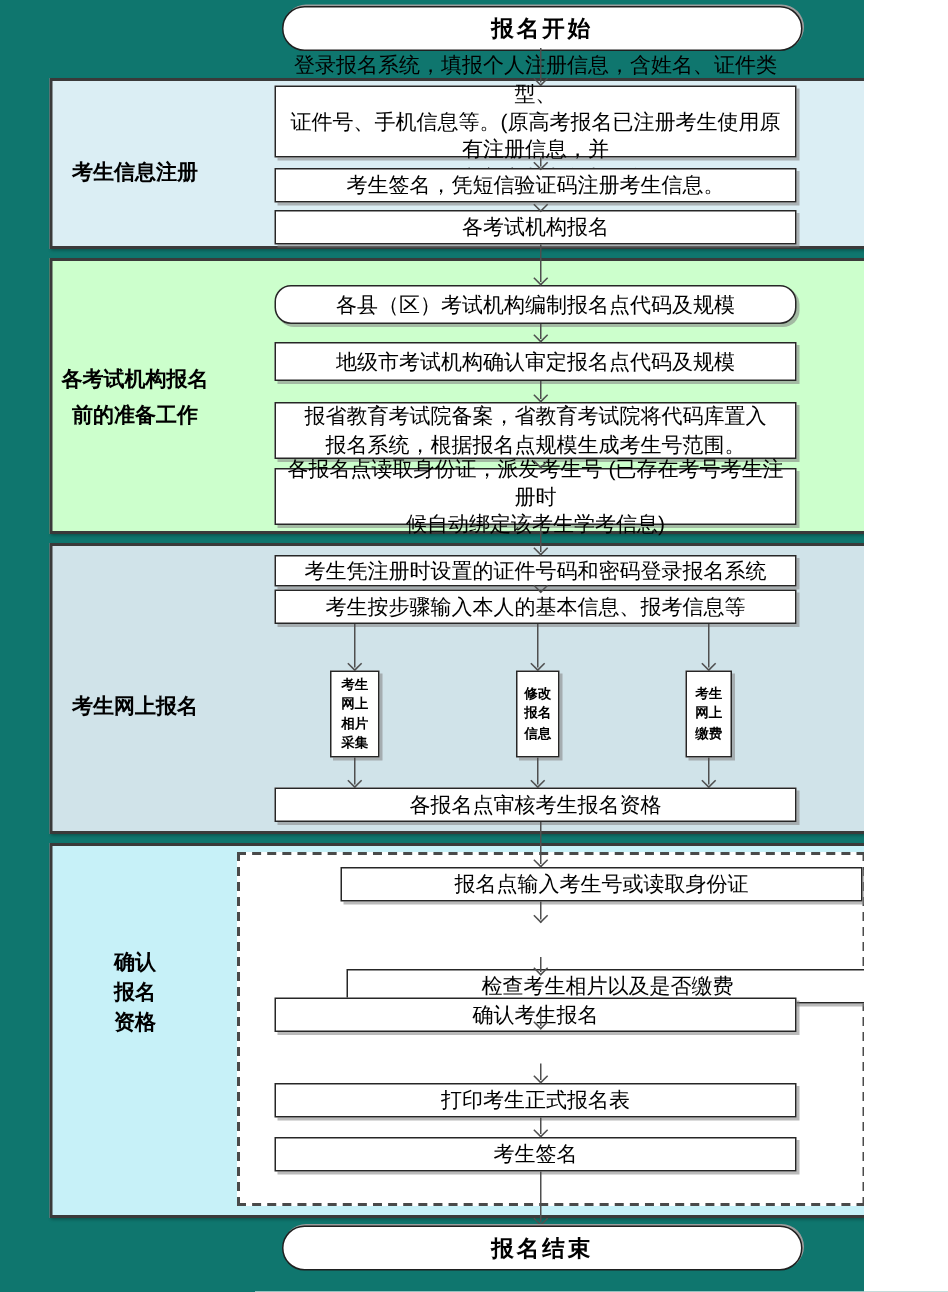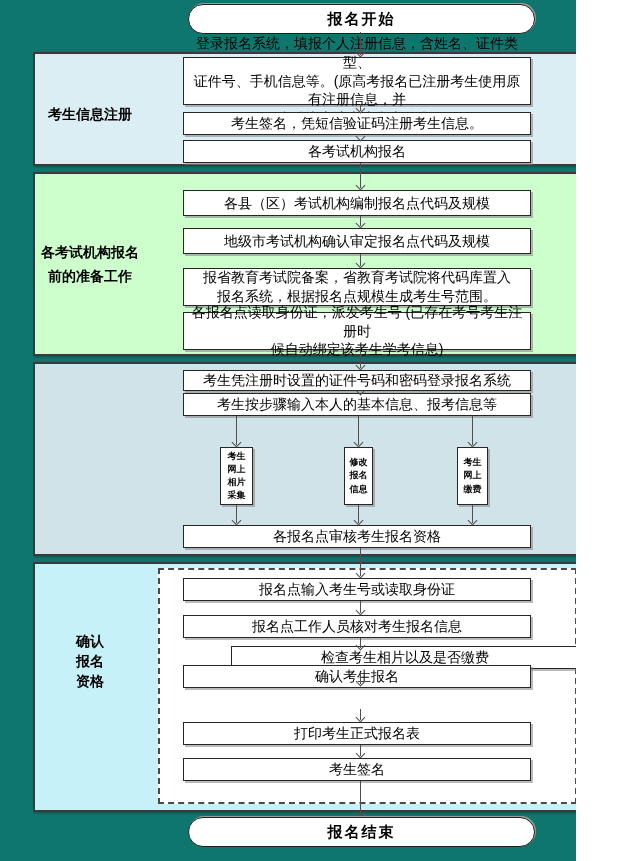--- a/index.html
+++ b/index.html
@@ -57,32 +57,33 @@
 自动绑定该考生学考信息)</div>
   <div class="arrow" style="top:104px;height:7px;"></div>
   <div class="box" style="top:112px;height:23px;">考生签名，凭短信验证码注册考生信息。</div>
   <div class="ahead" style="top:133px;"></div>
   <div class="box" style="top:140px;height:23px;">各考试机构报名</div>
   <div class="arrow" style="top:163px;height:25px;"></div>
 
   <div class="sec" style="top: 172px; height: 184px; background-color: rgb(204, 255, 204);"></div>
   <div class="slabel" style="top:240px;line-height:24px;">各考试机构报名
 前的准备工作</div>
-  <div class="box" style="top:190px;height:26px;">各县（区）考试机构编制报名点代码及规模</div>
+  <div class="box" style="top:190px;height:26px;border-radius:11px;">各县（区）考试机构编制报名点代码及规模</div>
   <div class="arrow" style="top:216px;height:10px;"></div>
   <div class="box" style="top:228px;height:26px;">地级市考试机构确认审定报名点代码及规模</div>
   <div class="arrow" style="top:254px;height:12px;"></div>
   <div class="box" style="top:268px;height:38px;">报省教育考试院备案，省教育考试院将代码库置入
 报名系统，根据报名点规模生成考生号范围。</div>
   <div class="ahead" style="top:304px;"></div>
   <div class="box" style="top:312px;height:38px;">各报名点读取身份证，派发考生号 (已存在考号考生注册时
 候自动绑定该考生学考信息)</div>
   <div class="arrow" style="top:350px;height:18px;"></div>
 
   <div class="sec" style="top: 362px; height: 194px; background-color: rgb(208, 227, 233);"></div>
+  <div class="slabel" style="top:460px;">考生网上报名</div>
   <div class="box" style="top:370px;height:21px;text-align:center;">考生凭注册时设置的证件号码和密码登录报名系统</div>
   <div class="ahead" style="top:387px;"></div>
   <div class="box" style="top:393px;height:23px;">考生按步骤输入本人的基本信息、报考信息等</div>
 
   <div class="arrow" style="left:236px;top:416px;height:29px;"></div>
   <div class="arrow" style="left:358px;top:416px;height:29px;"></div>
   <div class="arrow" style="left:472px;top:416px;height:29px;"></div>
   <div class="vbox" style="left:220px;width:33px;">考生
 网上
 相片
@@ -98,23 +99,22 @@
   <div class="arrow" style="left:472px;top:505px;height:18px;"></div>
 
   <div class="box" style="top:525px;height:23px;">各报名点审核考生报名资格</div>
   <div class="arrow" style="top:548px;height:28px;"></div>
 
   <div class="sec" style="top: 562px; height: 250px; background-color: rgb(199, 241, 248);"></div>
   <div class="slabel" style="top:631px;">确认
 报名
 资格</div>
   <div class="dashed"></div>
-  <div class="box" style="top:578px;height:23px;">报名点输入考生号或读取身份证</div>
+  <div class="box" style="top:578px;height:23px;margin-left:44px;">报名点输入考生号或读取身份证</div>
   <div class="arrow" style="top:601px;height:12px;"></div>
-  <div class="box" style="top:615px;height:23px;">报名点工作人员核对考生报名信息</div>
   <div class="arrow" style="top:638px;height:10px;"></div>
   <div class="box" style="top:646px;height:23px;margin-left:48px;">检查考生相片以及是否缴费</div>
   <div class="arrow" style="top:673px;height:11px;"></div>
   <div class="box" style="top:665px;height:23px;">确认考生报名</div>
   <div class="arrow" style="top:709px;height:11px;"></div>
   <div class="box" style="top:722px;height:23px;">打印考生正式报名表</div>
   <div class="arrow" style="top:745px;height:11px;"></div>
   <div class="box" style="top:758px;height:23px;">考生签名</div>
   <div class="arrow" style="top:781px;height:34px;"></div>
 

